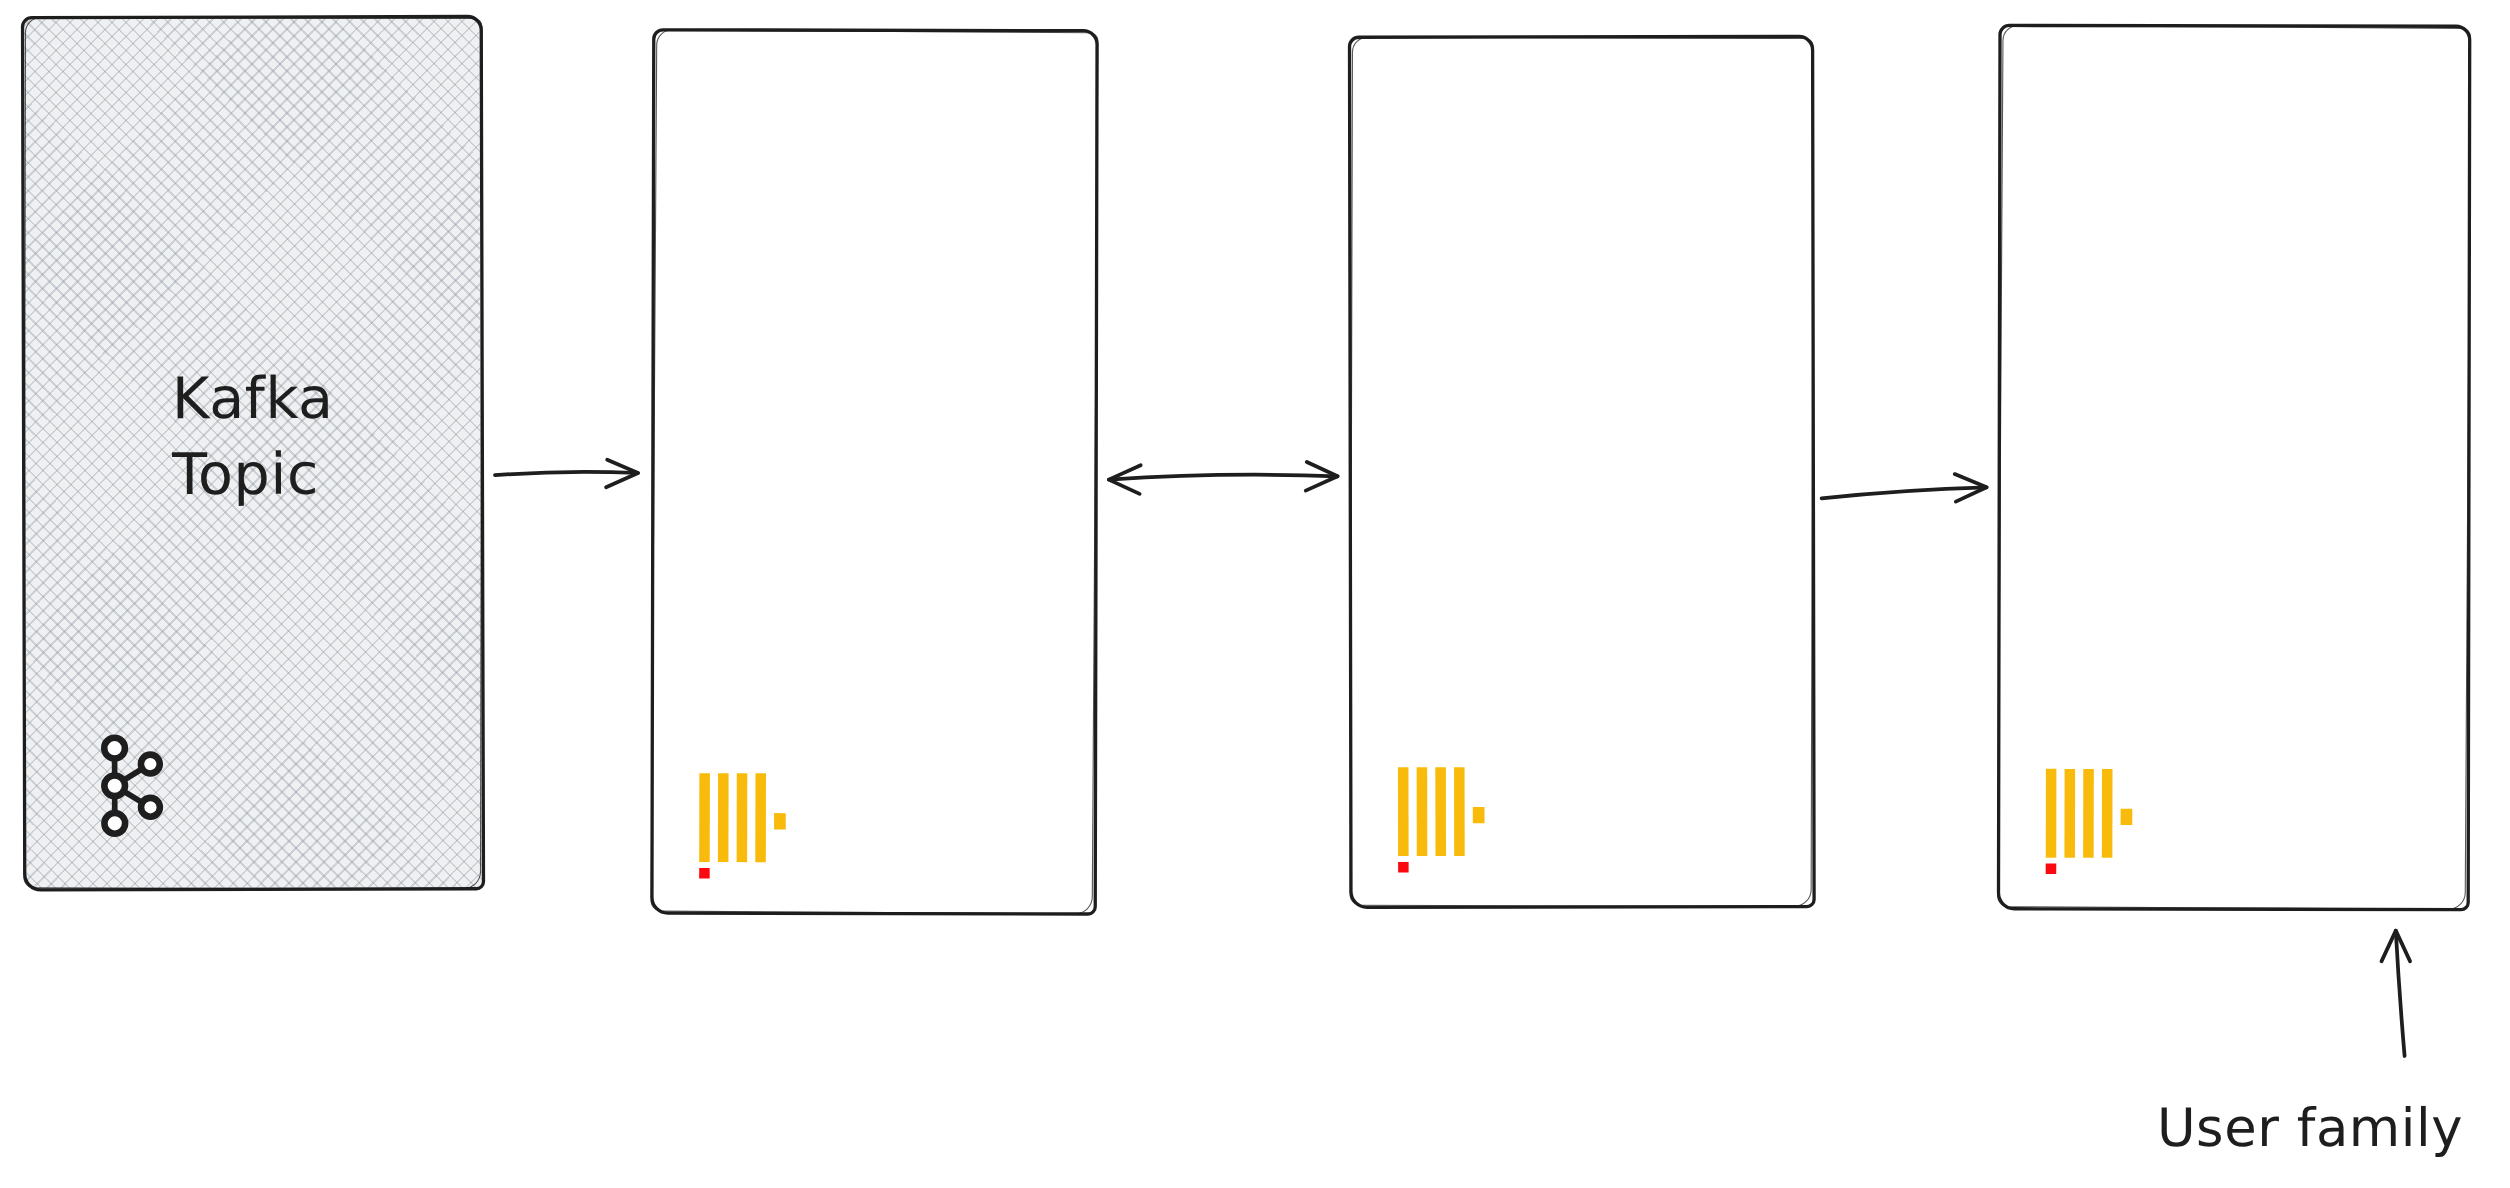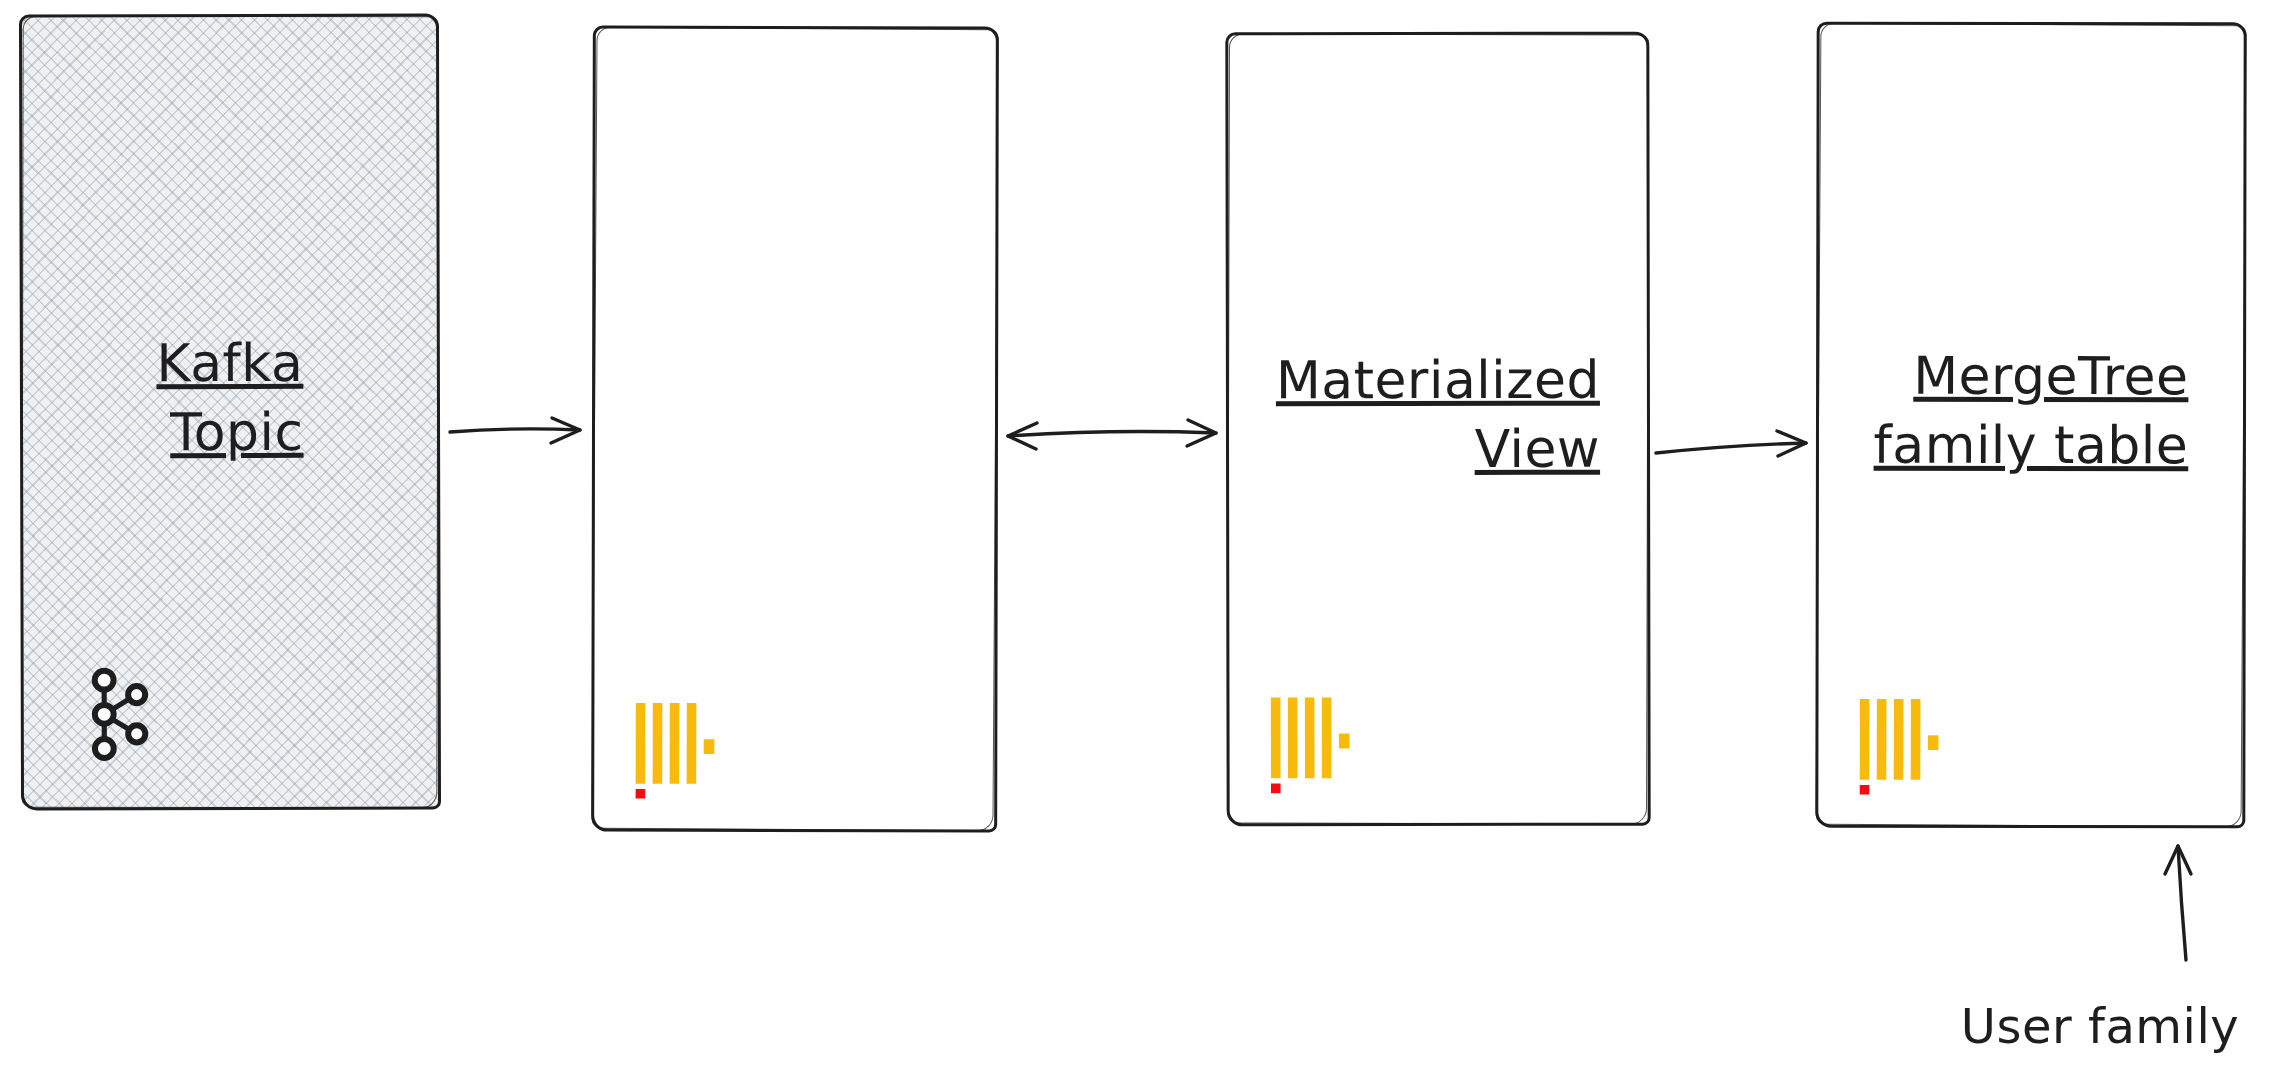--- a/index.html
+++ b/index.html
@@ -34,27 +34,26 @@
     position: absolute;
     inset: -1px;
     border: 1.6px solid rgba(30,30,30,0.75);
     border-radius: 14px 8px 16px 10px;
     transform: rotate(0.25deg);
     pointer-events: none;
   }
   .node-label {
     font-size: 52px;
     line-height: 1.32;
-    text-align: right;
+    text-align: left;
     white-space: pre-line;
     letter-spacing: 0.5px;
     color: var(--stroke);
     padding: 0 18px;
     transform: translateY(-14px);
-    text-decoration: underline;
   }
   #node-kafka-topic {
     left: 20px; top: 14px; width: 420px; height: 796px;
     transform: rotate(-0.15deg);
     background-color: var(--kafka-fill);
     background-image:
       repeating-linear-gradient(45deg,  rgba(120,128,140,0.28) 0 1.6px, transparent 1.6px 9px),
       repeating-linear-gradient(-45deg, rgba(120,128,140,0.28) 0 1.6px, transparent 1.6px 9px);
   }
   #node-kafka-engine   { left: 592px;  top: 26px; width: 406px; height: 806px; transform: rotate(0.12deg); }
@@ -123,37 +122,33 @@
         <rect x="18" y="4" width="9" height="76"></rect>
         <rect x="34" y="4" width="9" height="76"></rect>
         <rect x="50" y="4" width="9" height="76"></rect>
         <rect x="66" y="38" width="10" height="14"></rect>
       </g>
       <rect x="2" y="85" width="9" height="9" fill="var(--clickhouse-red)"></rect>
     </svg>
   </div>
 
   <div class="node" id="node-mat-view">
-    <div class="node-label">Materialized
-View</div>
     <svg class="node-icon clickhouse-icon" viewBox="0 0 88 96" aria-hidden="true">
       <g fill="var(--clickhouse-yellow)">
         <rect x="2" y="4" width="9" height="76"></rect>
         <rect x="18" y="4" width="9" height="76"></rect>
         <rect x="34" y="4" width="9" height="76"></rect>
         <rect x="50" y="4" width="9" height="76"></rect>
         <rect x="66" y="38" width="10" height="14"></rect>
       </g>
       <rect x="2" y="85" width="9" height="9" fill="var(--clickhouse-red)"></rect>
     </svg>
   </div>
 
   <div class="node" id="node-mergetree">
-    <div class="node-label">MergeTree
-family table</div>
     <svg class="node-icon clickhouse-icon" viewBox="0 0 88 96" aria-hidden="true">
       <g fill="var(--clickhouse-yellow)">
         <rect x="2" y="4" width="9" height="76"></rect>
         <rect x="18" y="4" width="9" height="76"></rect>
         <rect x="34" y="4" width="9" height="76"></rect>
         <rect x="50" y="4" width="9" height="76"></rect>
         <rect x="66" y="38" width="10" height="14"></rect>
       </g>
       <rect x="2" y="85" width="9" height="9" fill="var(--clickhouse-red)"></rect>
     </svg>

